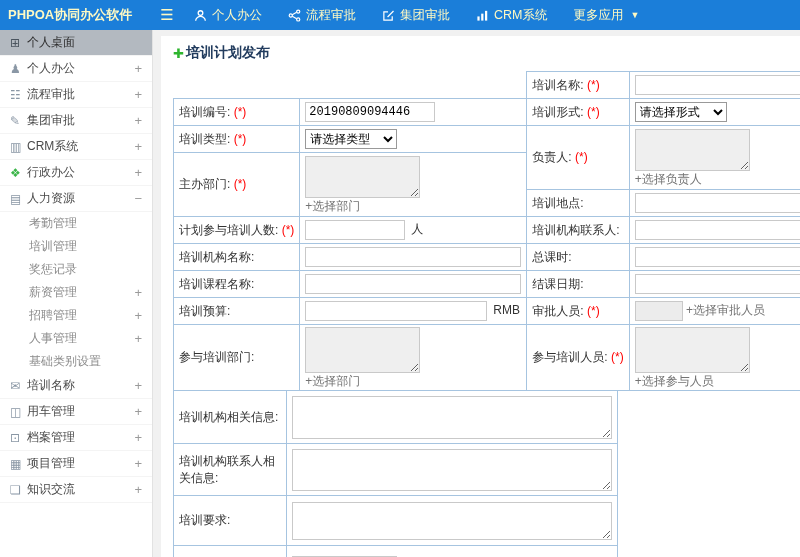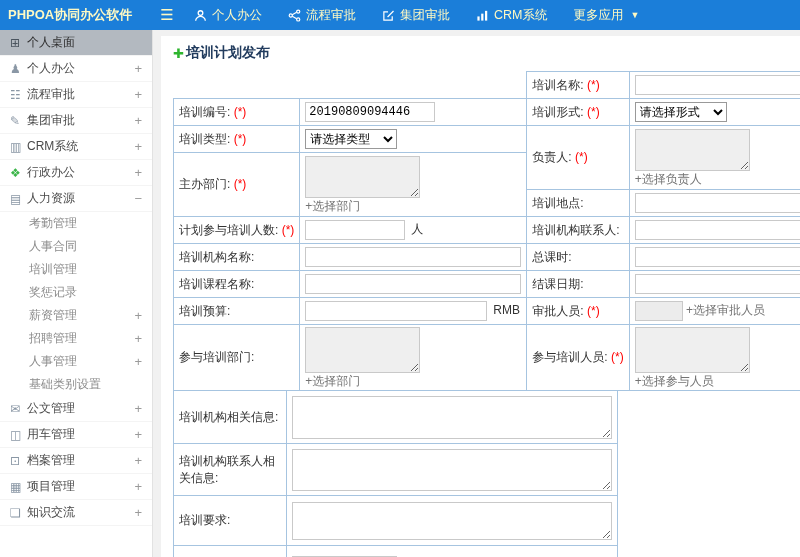--- a/index.html
+++ b/index.html
@@ -137,23 +137,20 @@
       </div>
       <div class="side-item">
         <span class="ico">▤</span>
         <span class="lbl">人力资源</span>
         <span class="tog">−</span>
       </div>
       <div class="side-item sub">
         <span class="lbl">考勤管理</span>
       </div>
       <div class="side-item sub">
-        <span class="lbl">人事合同</span>
-      </div>
-      <div class="side-item sub">
         <span class="lbl">培训管理</span>
       </div>
       <div class="side-item sub">
         <span class="lbl">奖惩记录</span>
       </div>
       <div class="side-item sub">
         <span class="lbl">薪资管理</span>
         <span class="tog">+</span>
       </div>
       <div class="side-item sub">
@@ -162,21 +159,21 @@
       </div>
       <div class="side-item sub">
         <span class="lbl">人事管理</span>
         <span class="tog">+</span>
       </div>
       <div class="side-item sub">
         <span class="lbl">基础类别设置</span>
       </div>
       <div class="side-item">
         <span class="ico">✉</span>
-        <span class="lbl">公文管理</span>
+        <span class="lbl">培训名称</span>
         <span class="tog">+</span>
       </div>
       <div class="side-item">
         <span class="ico">◫</span>
         <span class="lbl">用车管理</span>
         <span class="tog">+</span>
       </div>
       <div class="side-item">
         <span class="ico">⊡</span>
         <span class="lbl">档案管理</span>

